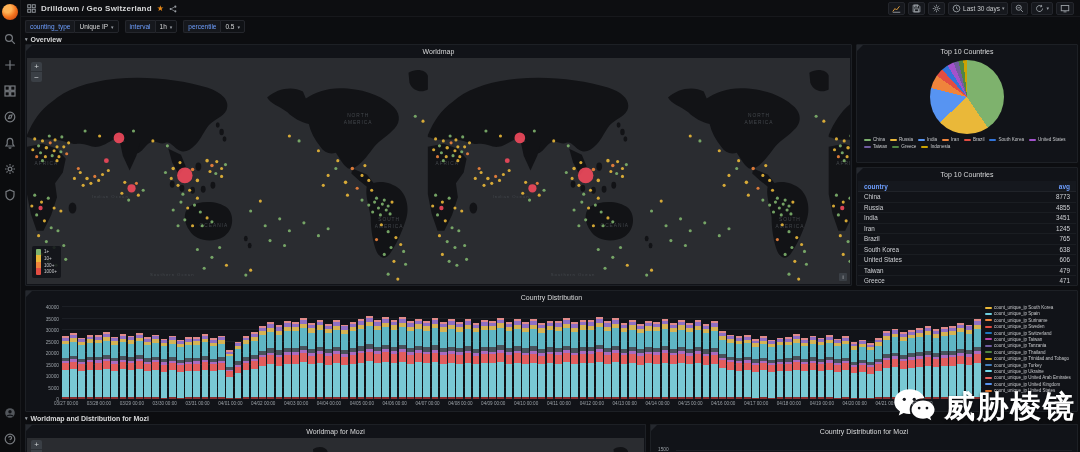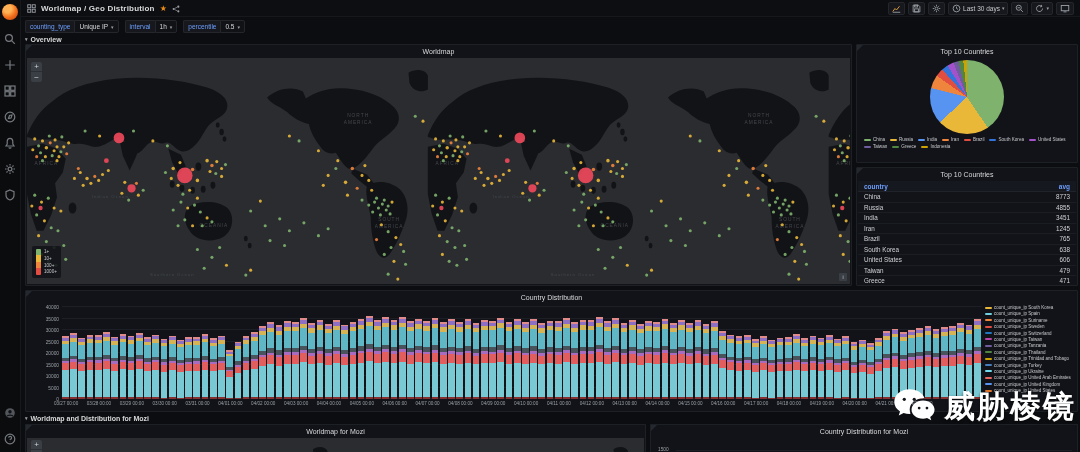--- a/index.html
+++ b/index.html
@@ -182,21 +182,21 @@
 
   <div id="topnav">
     <span class="nav-grid-icon">
       <svg viewBox="0 0 12 12">
           <rect x="1" y="1" width="4" height="4"></rect>
           <rect x="7" y="1" width="4" height="4"></rect>
           <rect x="1" y="7" width="4" height="4"></rect>
           <rect x="7" y="7" width="4" height="4"></rect>
         </svg>
     </span>
-    <span id="breadcrumb">Worldmap / Geo Distribution</span>
+    <span id="breadcrumb">Drilldown / Geo Switzerland</span>
     <span class="star">★</span>
     <span class="share">
       <svg viewBox="0 0 12 12">
           <circle cx="9.5" cy="2.5" r="1.6"></circle>
           <circle cx="2.5" cy="6" r="1.6"></circle>
           <circle cx="9.5" cy="9.5" r="1.6"></circle>
           <path d="M3.8,5.3 8.2,3.1 M3.8,6.7 8.2,8.9" stroke="#9a9fa5" stroke-width="1"></path>
         </svg>
     </span>
     <div id="nav-right">

